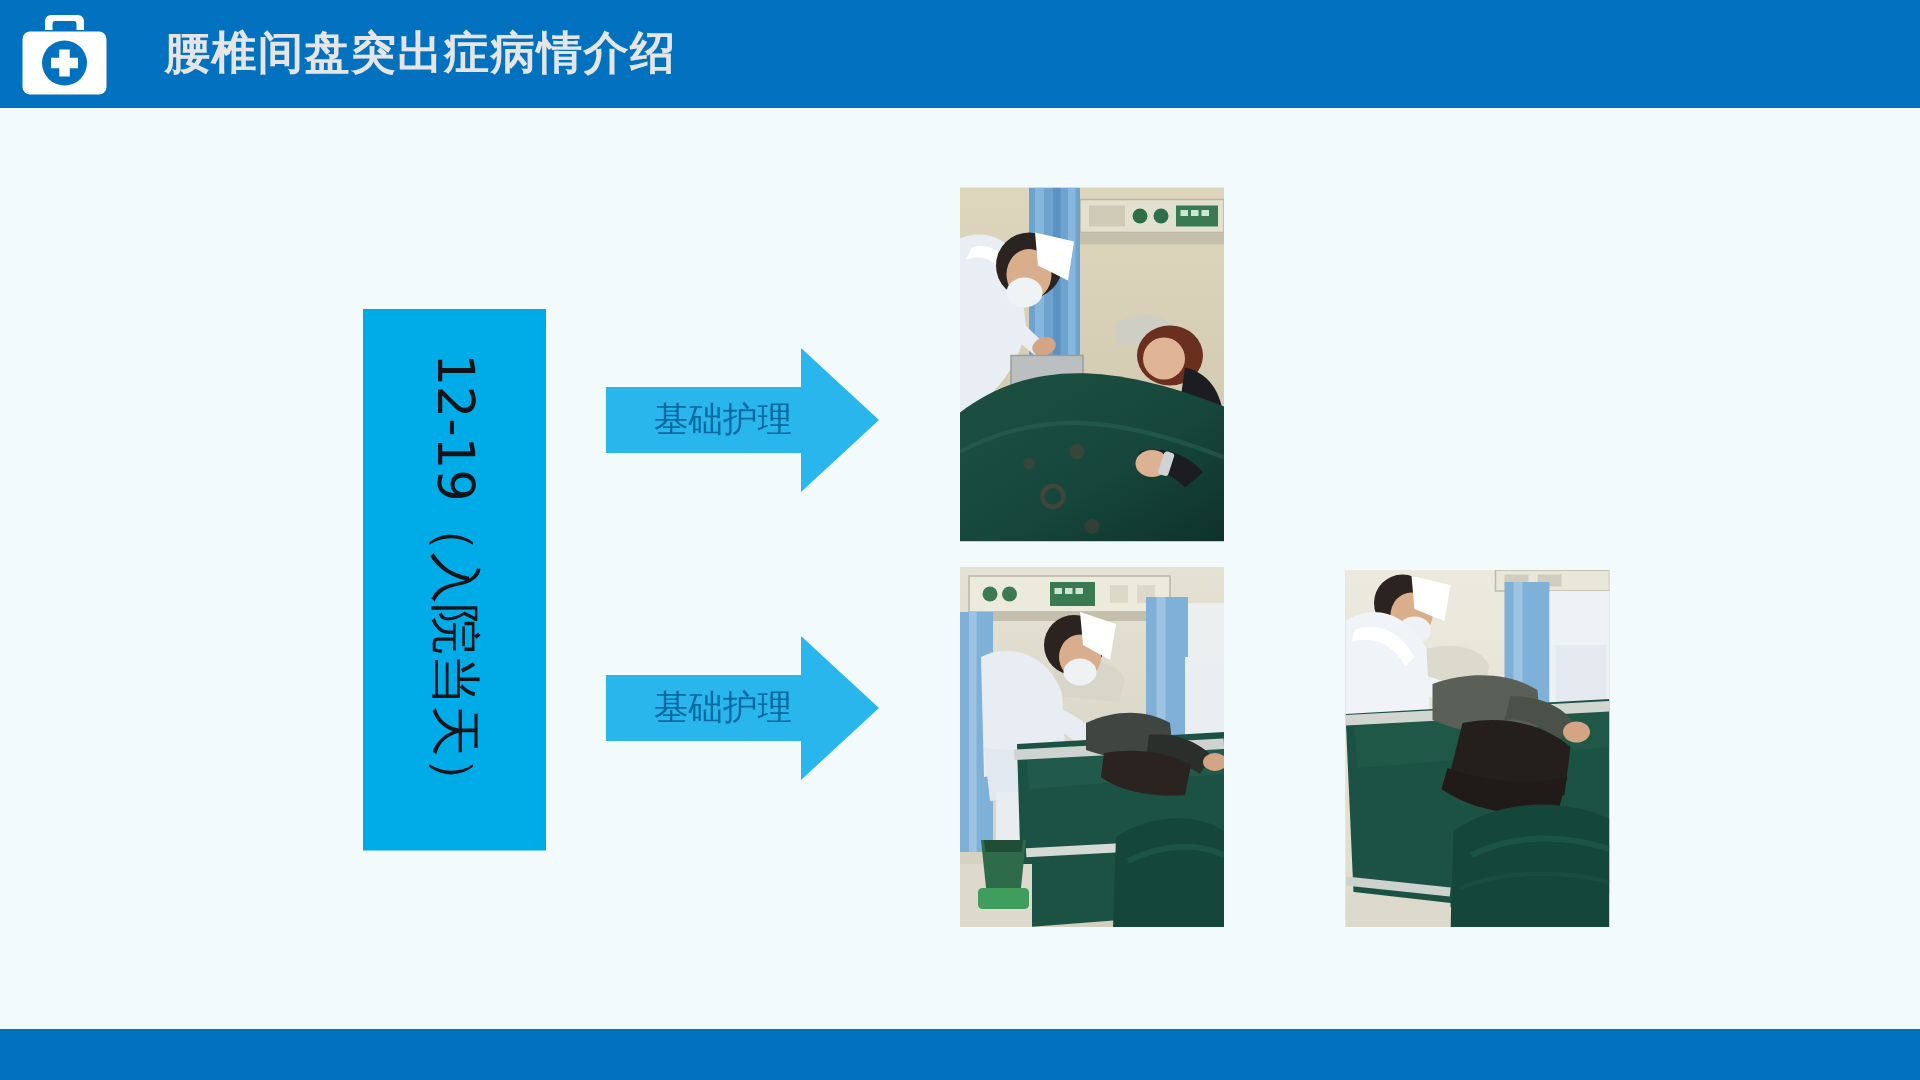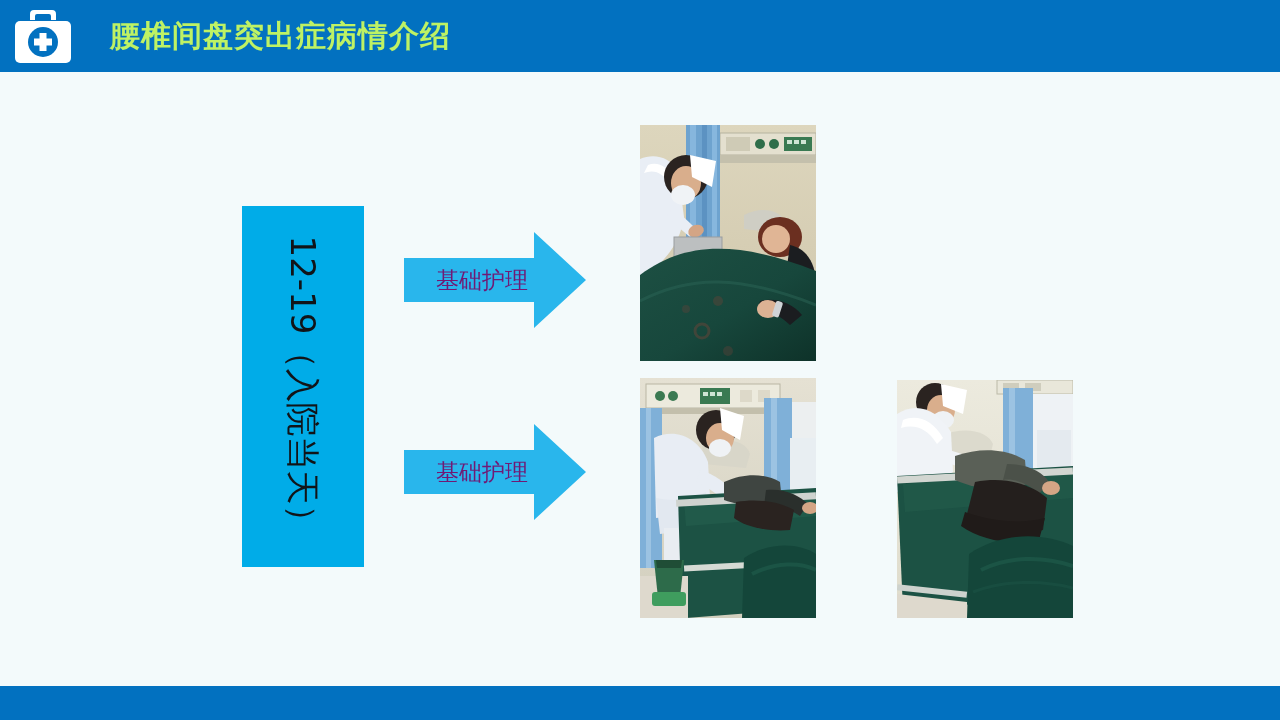--- a/index.html
+++ b/index.html
@@ -27,21 +27,21 @@
     position: absolute;
     left: 13px; top: 7px;
     width: 60px; height: 58px;
   }
   .page-title {
     position: absolute;
     left: 110px;
     top: 16px;
     font-size: 30px;
     font-weight: bold;
-    color: #bef264;
+    color: #e5e5e5;
     letter-spacing: 1px;
     white-space: nowrap;
     line-height: 40px;
   }
 
   
   .footer-bar {
     position: absolute;
     left: 0; top: 686px;
     width: 1280px;
@@ -91,21 +91,21 @@
   .arrow-label {
     position: absolute;
     left: 22px;
     top: 0;
     width: 112px;
     height: 96px;
     display: flex;
     align-items: center;
     justify-content: center;
     font-size: 23px;
-    color: #701a75;
+    color: #0369a1;
     white-space: nowrap;
     line-height: 1;
   }
   #arrow-care   { left: 404px; top: 160px; }   
   #arrow-edu    { left: 404px; top: 352px; }   
 
   
   .photo {
     position: absolute;
     overflow: hidden;

